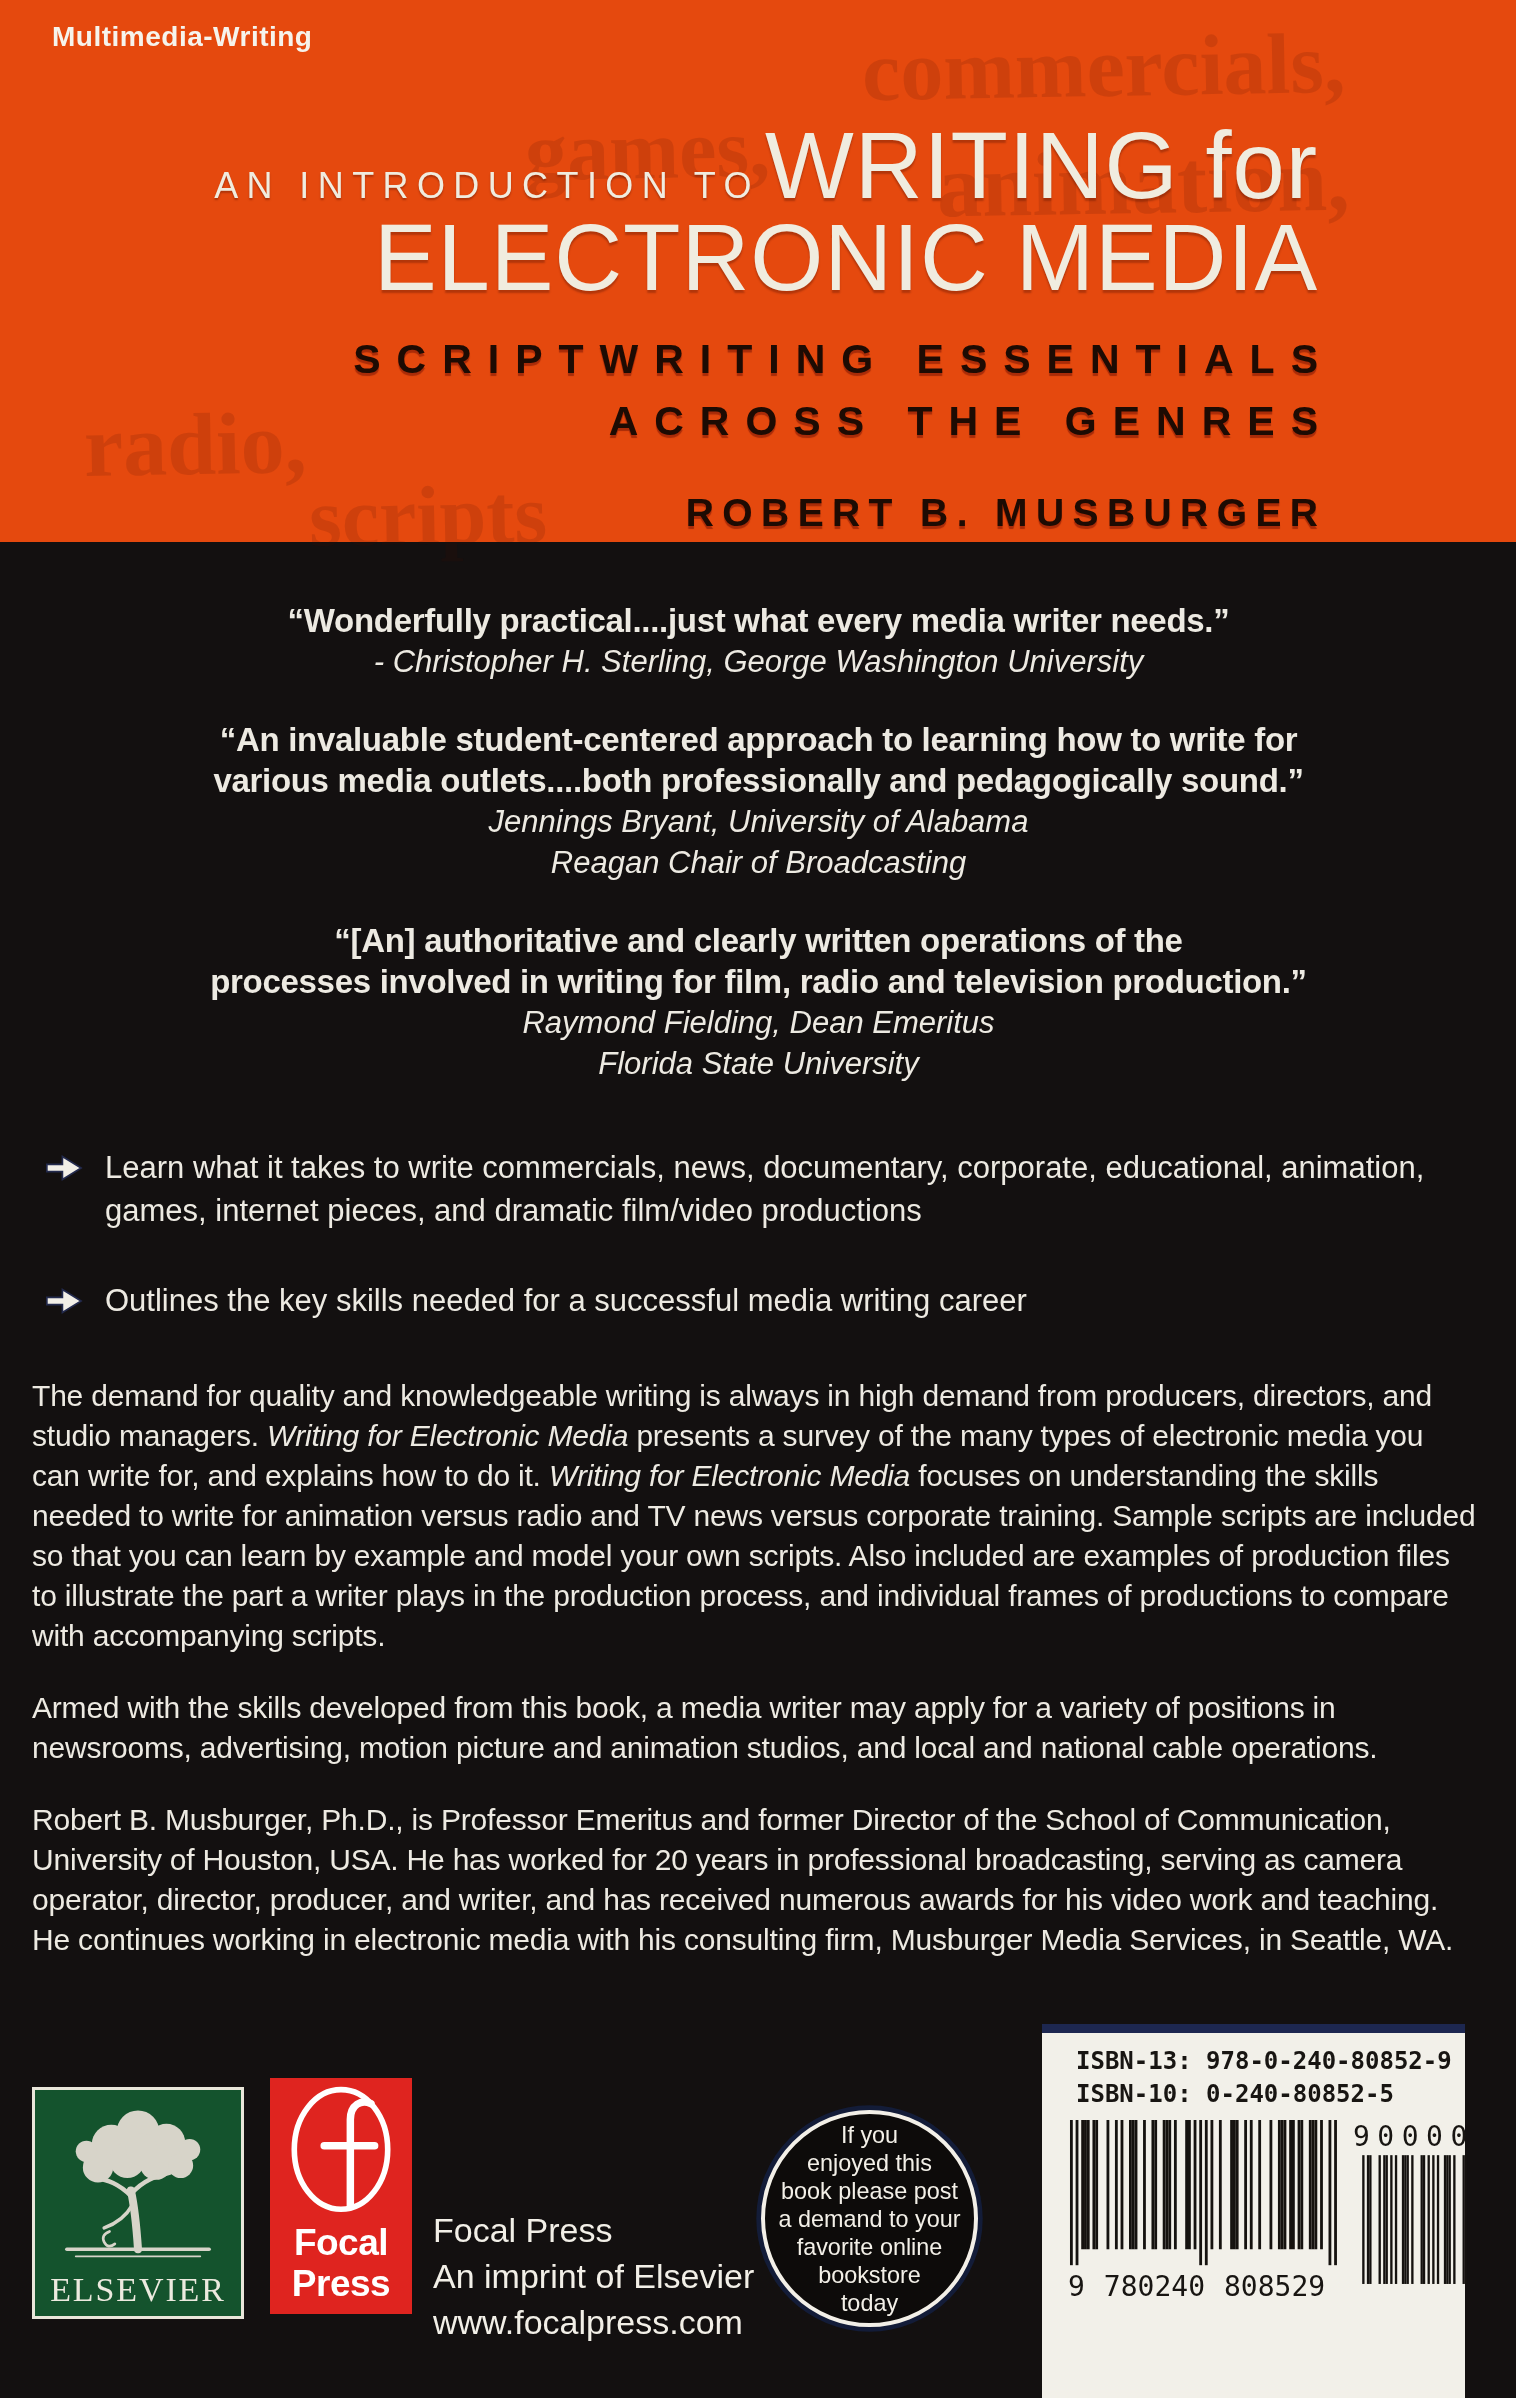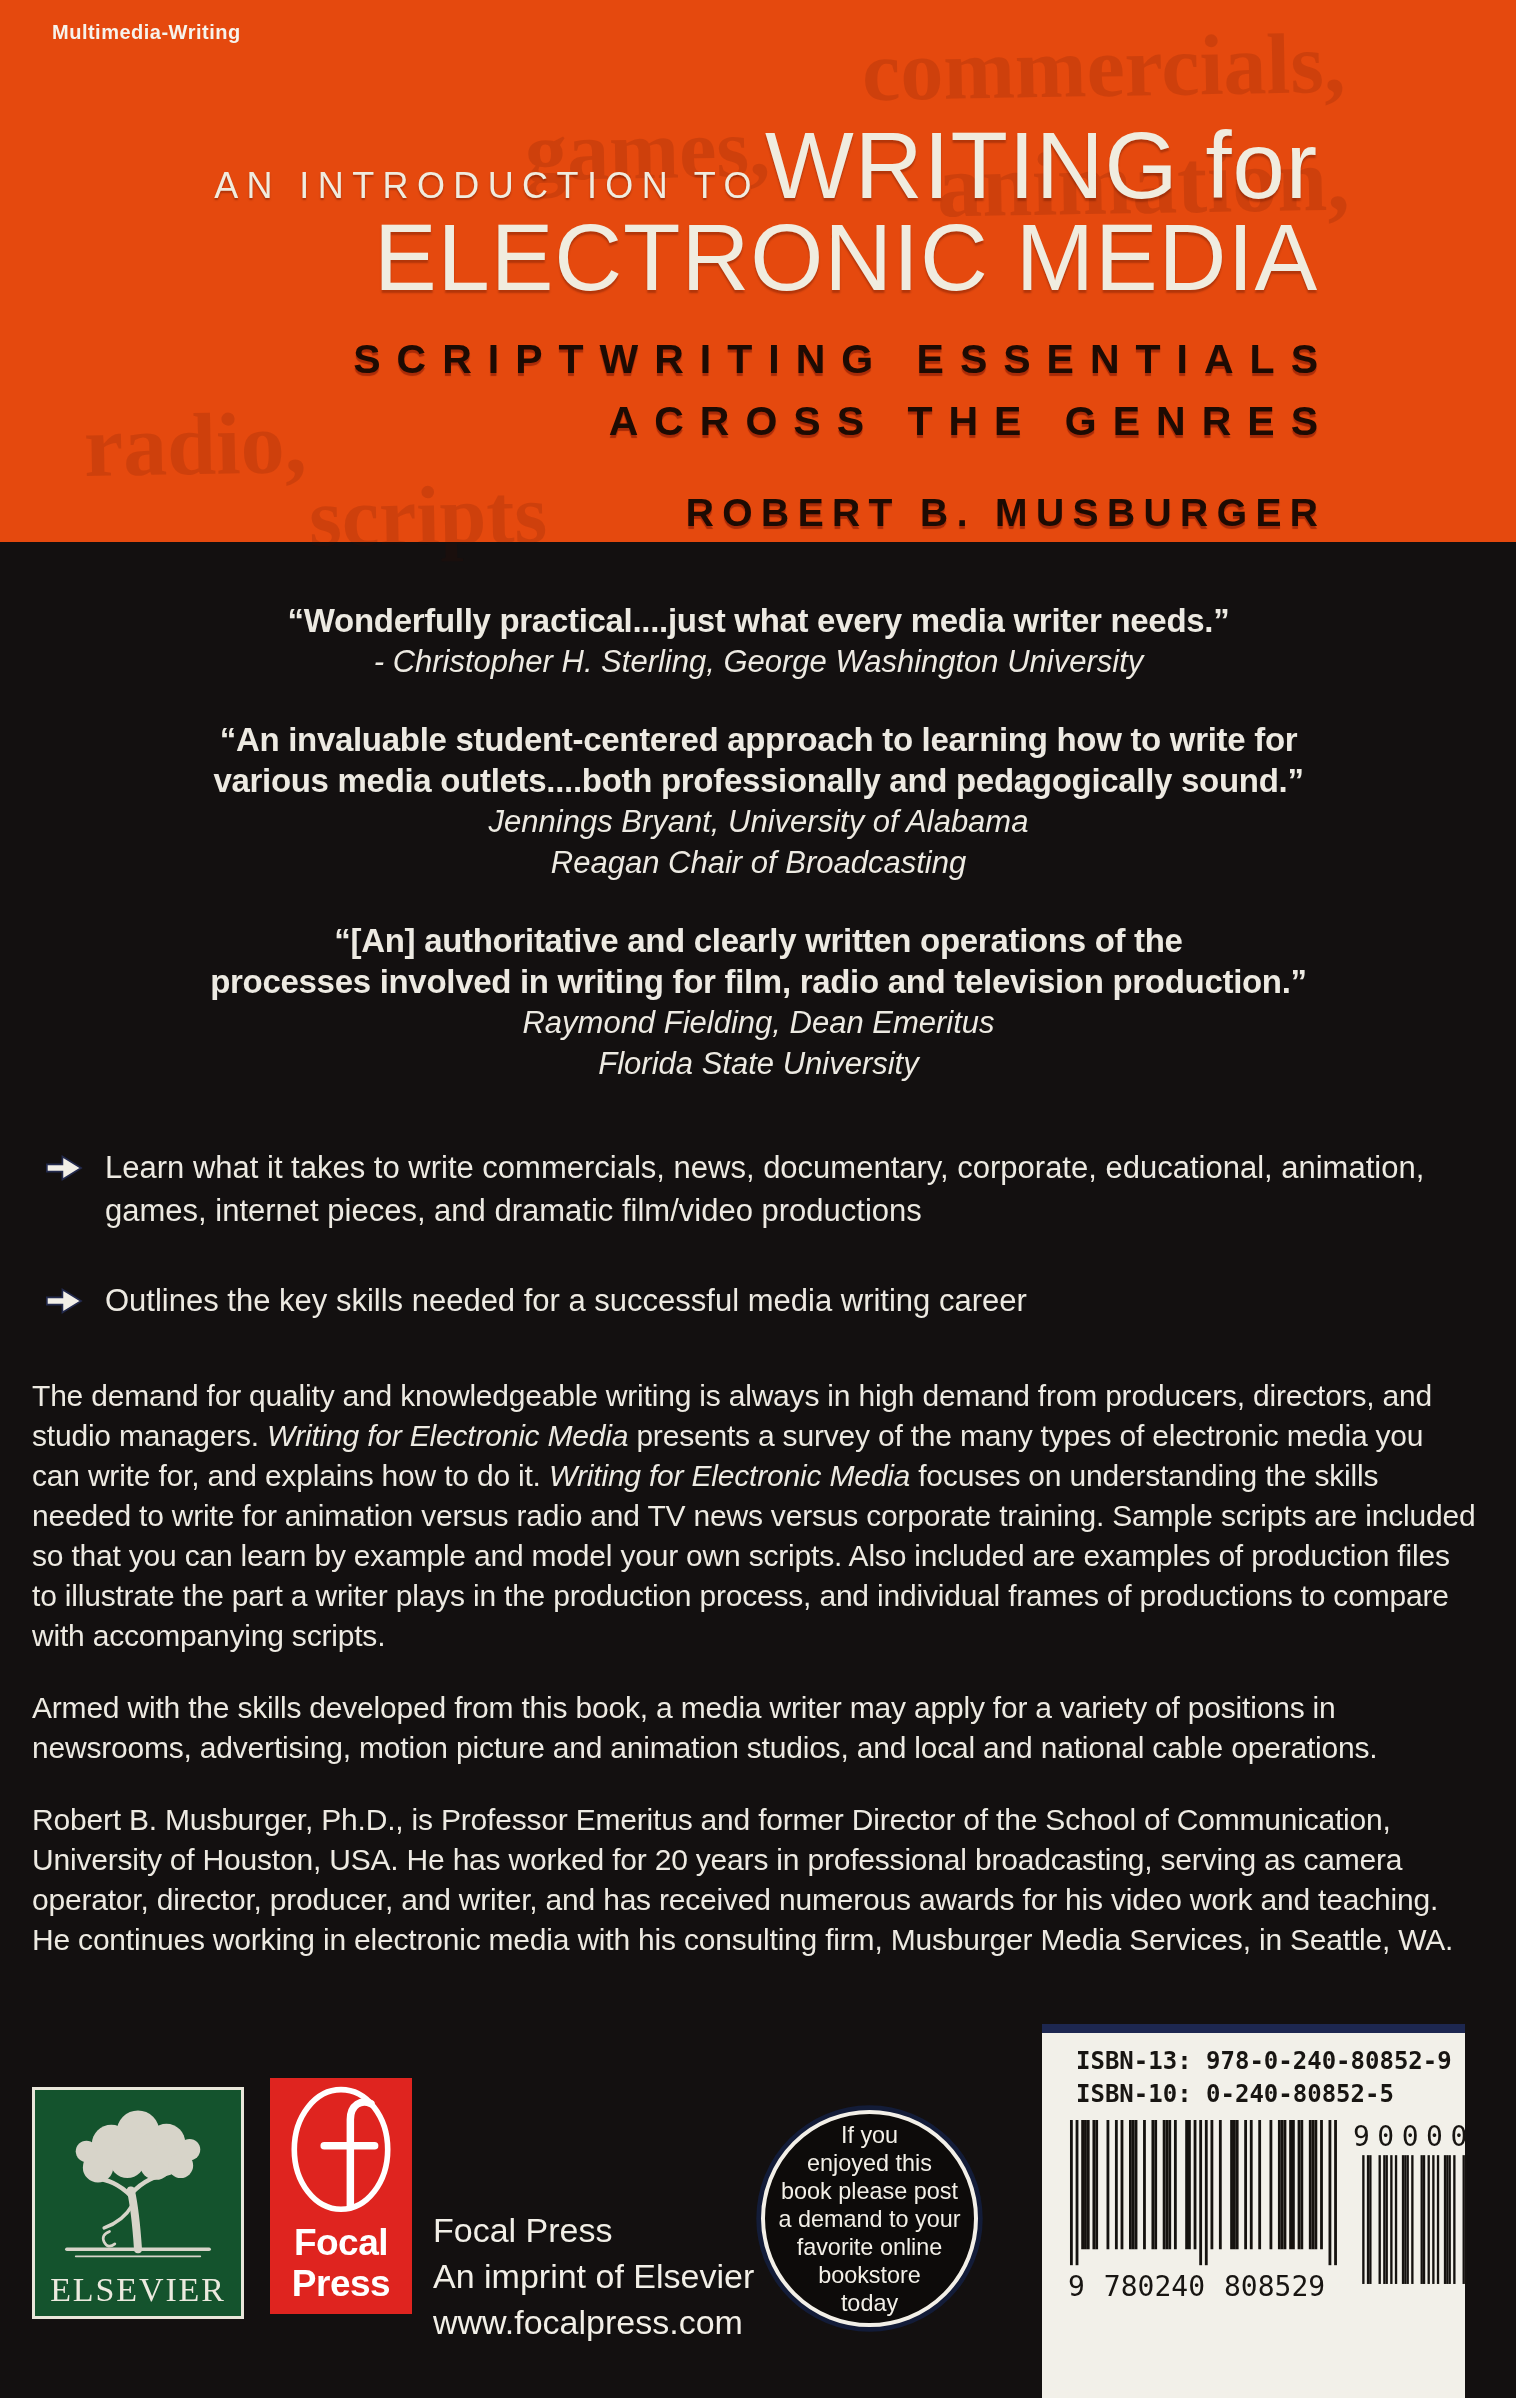--- a/index.html
+++ b/index.html
@@ -14,21 +14,21 @@
     position:absolute;left:0;top:0;width:100%;height:542px;
     background:var(--orange,#e5490e);
   }
   .watermark{
     position:absolute;color:rgba(74,16,0,0.14);
     font-family:"Liberation Serif",serif;font-weight:bold;
     white-space:nowrap;pointer-events:none;
   }
   .category{
     position:absolute;left:52px;top:20.6px;
-    color:#f6f3ec;font-weight:bold;font-size:20px;letter-spacing:0.5px;
+    color:#f6f3ec;font-weight:bold;font-size:28px;letter-spacing:0.5px;
   }
   .title-block{position:absolute;right:199px;top:120px;text-align:right;}
   .title-row{display:flex;align-items:baseline;justify-content:flex-end;gap:5px;}
   .kicker{
     font-size:36px;letter-spacing:8.4px;color:#f0ecdf;
     text-shadow:0 1.9px 1.9px rgba(60,10,0,.35);
   }
   .title-big{
     font-size:94px;line-height:.98;color:#f0ecdf;letter-spacing:0.9px;
     text-shadow:0 2.8px 1.9px rgba(60,10,0,.3);

